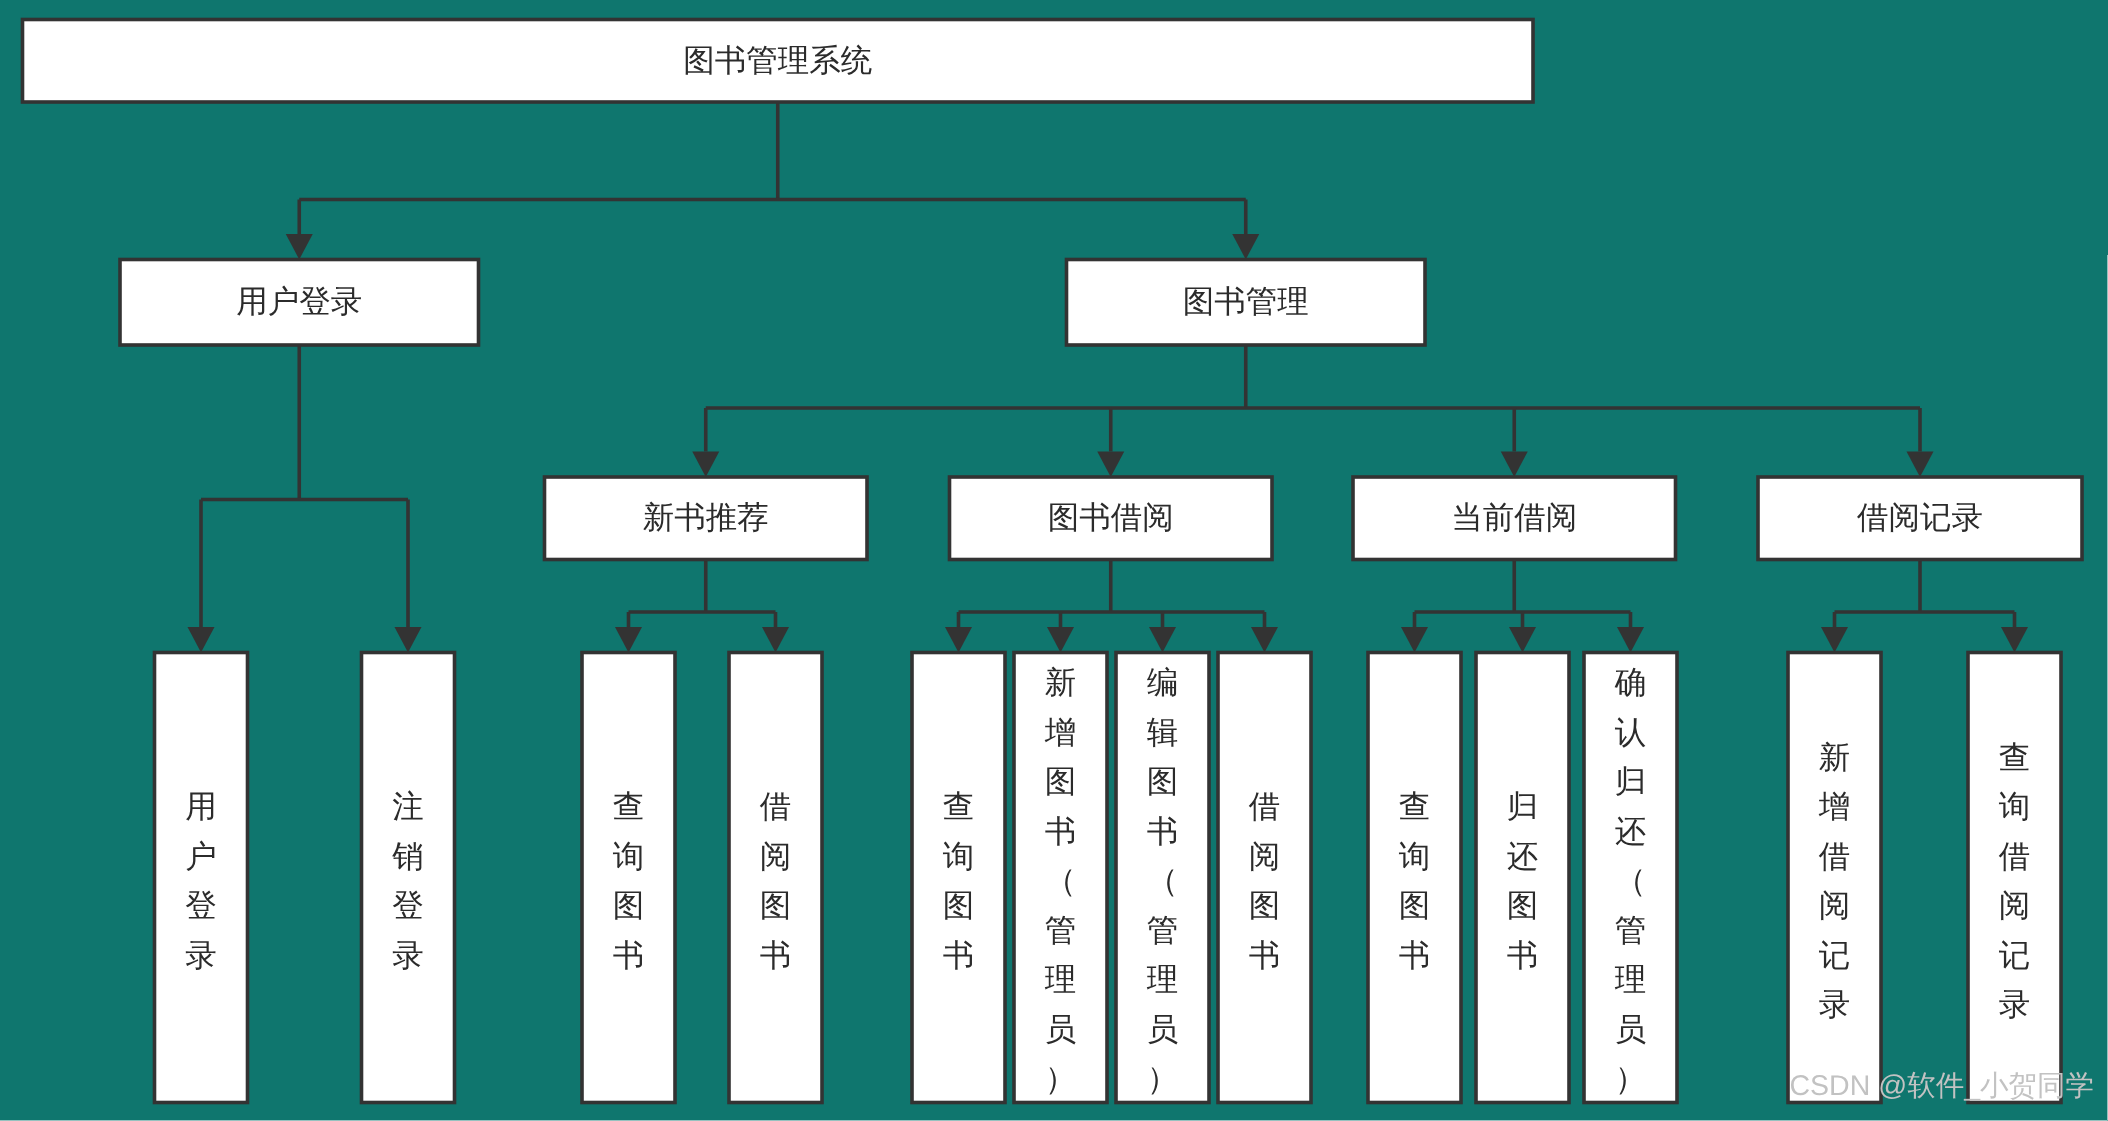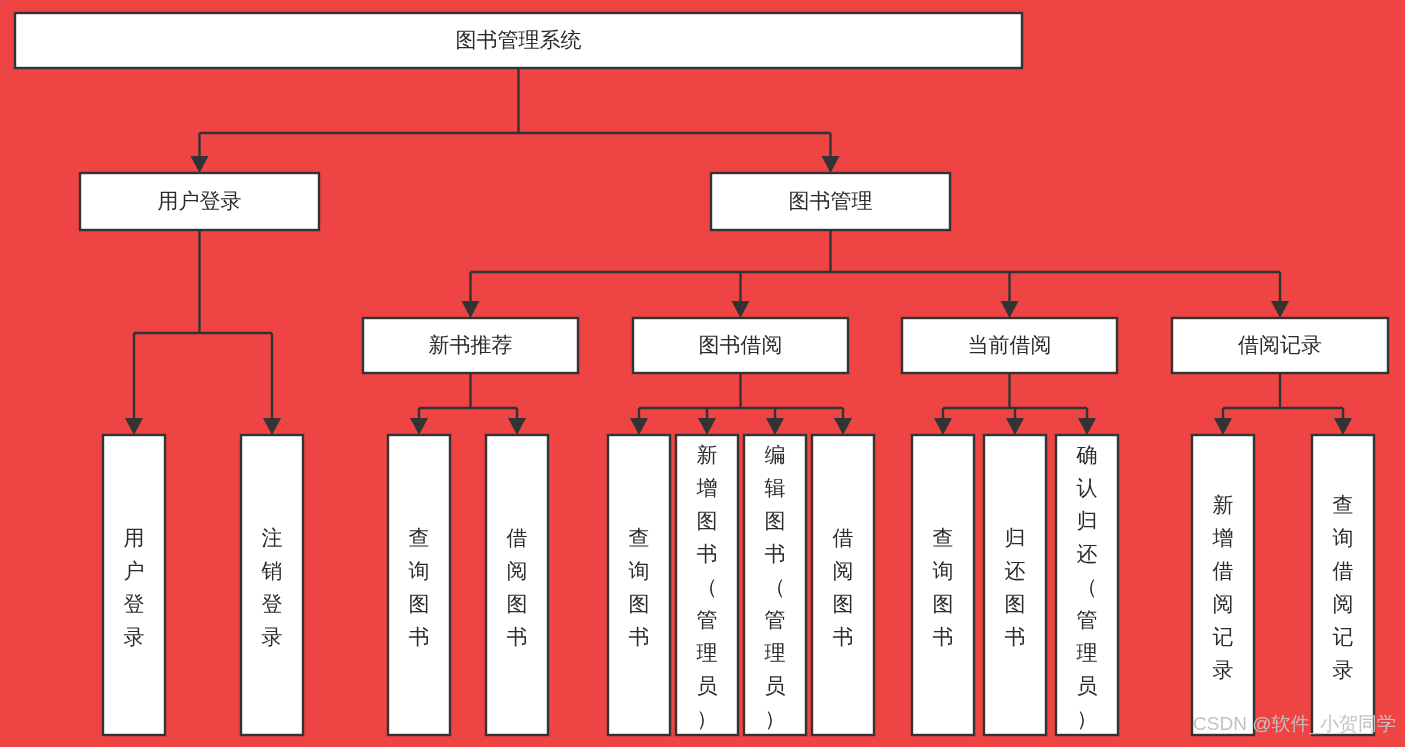--- a/index.html
+++ b/index.html
@@ -8,21 +8,21 @@
     padding: 0;
     background: #ffffff;
   }
   body {
     font-family: "Liberation Sans", "DejaVu Sans", sans-serif;
   }
   #diagram-root {
     position: relative;
     width: 1405px;
     height: 747px;
-    background: #ef4444;
+    background: #0f766e;
     overflow: hidden;
   }
   svg#flowchart {
     position: absolute;
     top: 0;
     left: 0;
     width: 1405px;
     height: 747px;
     display: block;
   }

